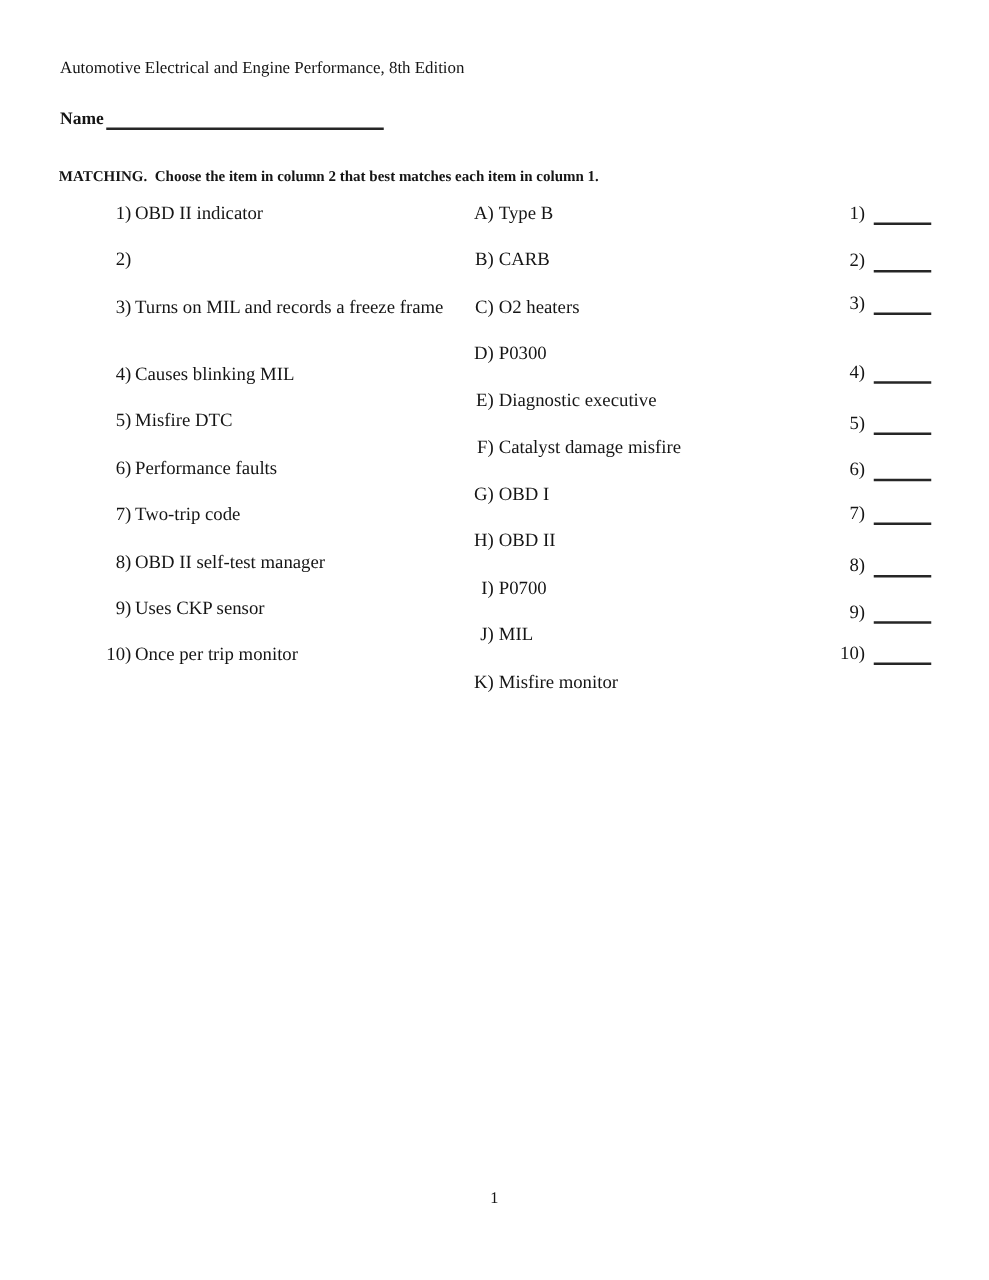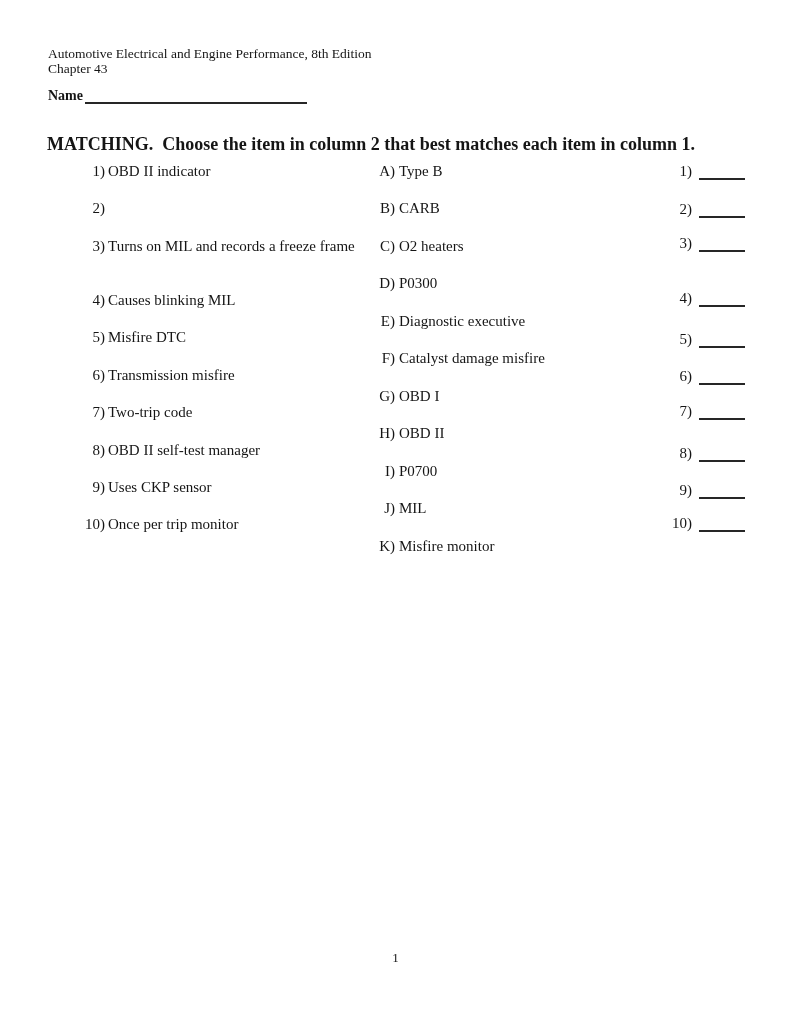--- a/index.html
+++ b/index.html
@@ -18,21 +18,21 @@
     position: absolute; left: 48px; top: 88px;
     display: flex; align-items: flex-end;
     font-weight: bold; font-size: 14px;
   }
   .name-line {
     display: inline-block; width: 222px; height: 16px;
     border-bottom: 2px solid #262626; margin-left: 2px;
   }
   .instructions {
     position: absolute; left: 47px; top: 134px;
-    font-weight: bold; font-size: 18px; white-space: pre-wrap;
+    font-weight: bold; font-size: 12px; white-space: pre-wrap;
   }
   .c1-item, .c2-item, .ans-item { position: absolute; display: flex; font-size: 15px; line-height: 17px; }
   .c1-item { left: 70px; }
   .c1-item .num { width: 35px; text-align: right; flex: none; }
   .c1-item .txt { margin-left: 3px; max-width: 250px; text-align: right; }
   .c2-item { left: 365px; }
   .c2-item .num { width: 30px; text-align: right; flex: none; }
   .c2-item .txt { margin-left: 4px; font-family: Liberation Serif, serif; }
   .ans-item { left: 650px; align-items: flex-end; }
   .ans-item .num { width: 42px; text-align: right; flex: none; }
@@ -42,21 +42,20 @@
   }
   .page-number { position: absolute; left: 0; top: 950px; width: 791px; text-align: center; font-size: 13px; }
 </style>
 </head>
 <body>
 
 <div class="page">
 
   <div class="header">
     <div>Automotive Electrical and Engine Performance, 8th Edition</div>
-    <div>Chapter 43</div>
   </div>
 
   <div class="name-row">
     <span>Name</span>
     <span class="name-line"></span>
   </div>
 
   <div class="instructions">MATCHING.  Choose the item in column 2 that best matches each item in column 1.</div>
 
   <div class="c1-item" style="top:163px">
@@ -73,21 +72,21 @@
   <div class="c1-item" style="top:292px">
     <span class="num">4)</span>
     <span class="txt">Causes blinking MIL</span>
   </div>
   <div class="c1-item" style="top:329px">
     <span class="num">5)</span>
     <span class="txt">Misfire DTC</span>
   </div>
   <div class="c1-item" style="top:367px">
     <span class="num">6)</span>
-    <span class="txt">Transmission misfire</span>
+    <span class="txt">Performance faults</span>
   </div>
   <div class="c1-item" style="top:404px">
     <span class="num">7)</span>
     <span class="txt">Two-trip code</span>
   </div>
   <div class="c1-item" style="top:442px">
     <span class="num">8)</span>
     <span class="txt">OBD II self-test manager</span>
   </div>
   <div class="c1-item" style="top:479px">

